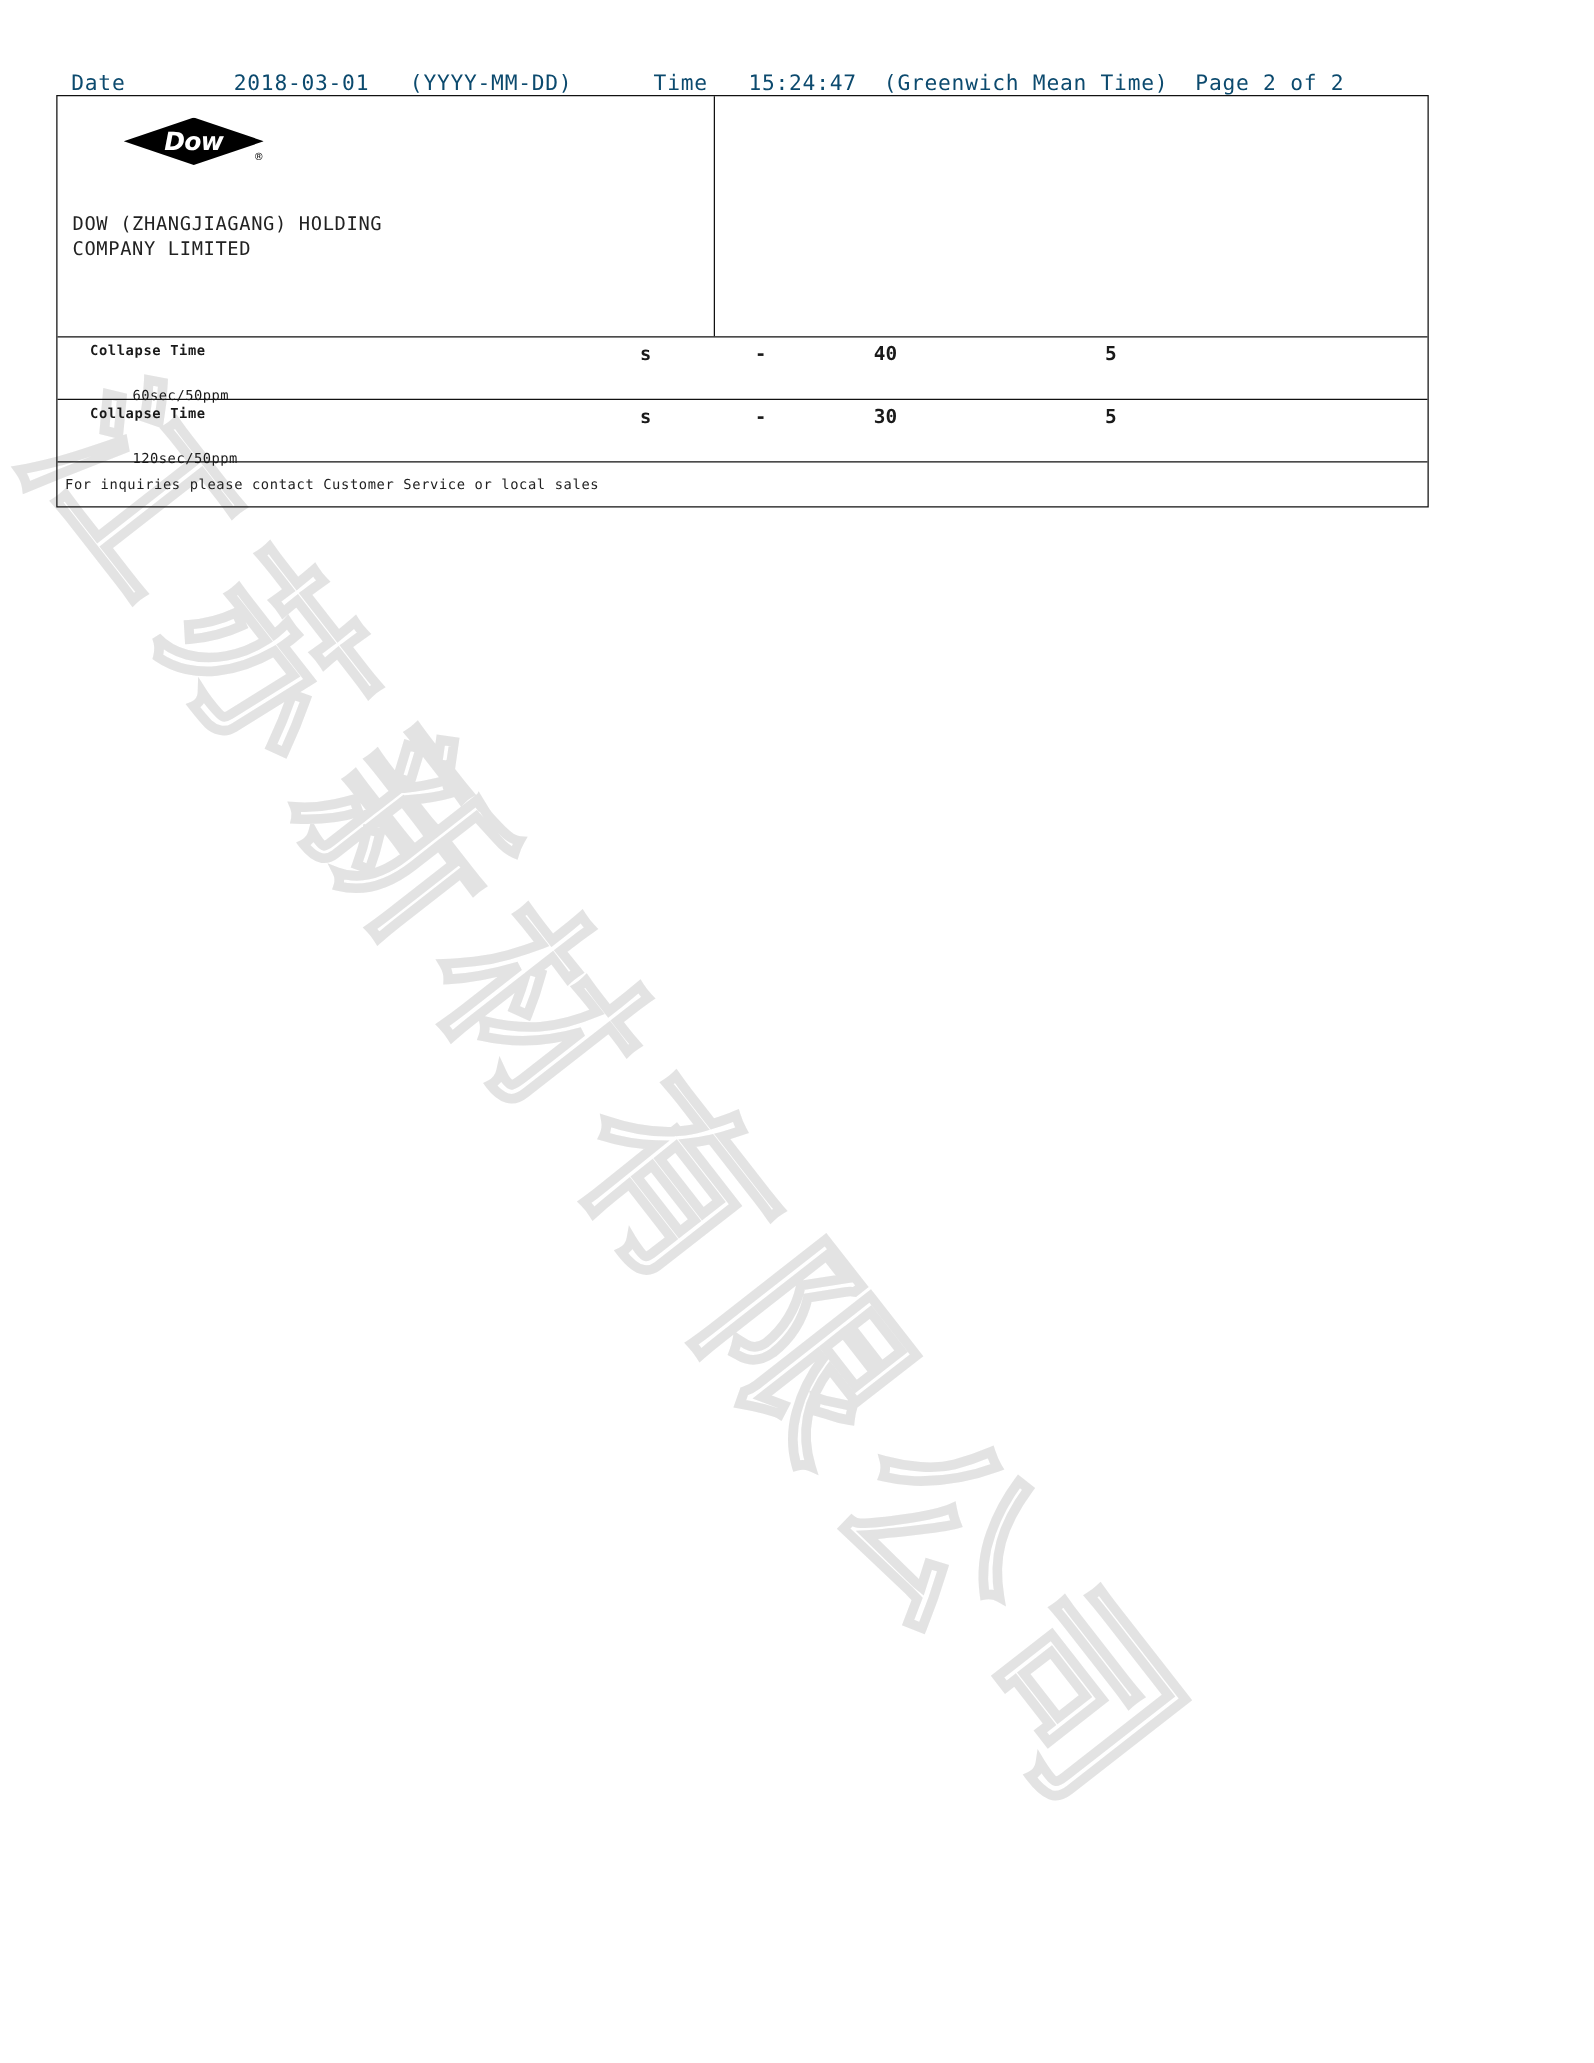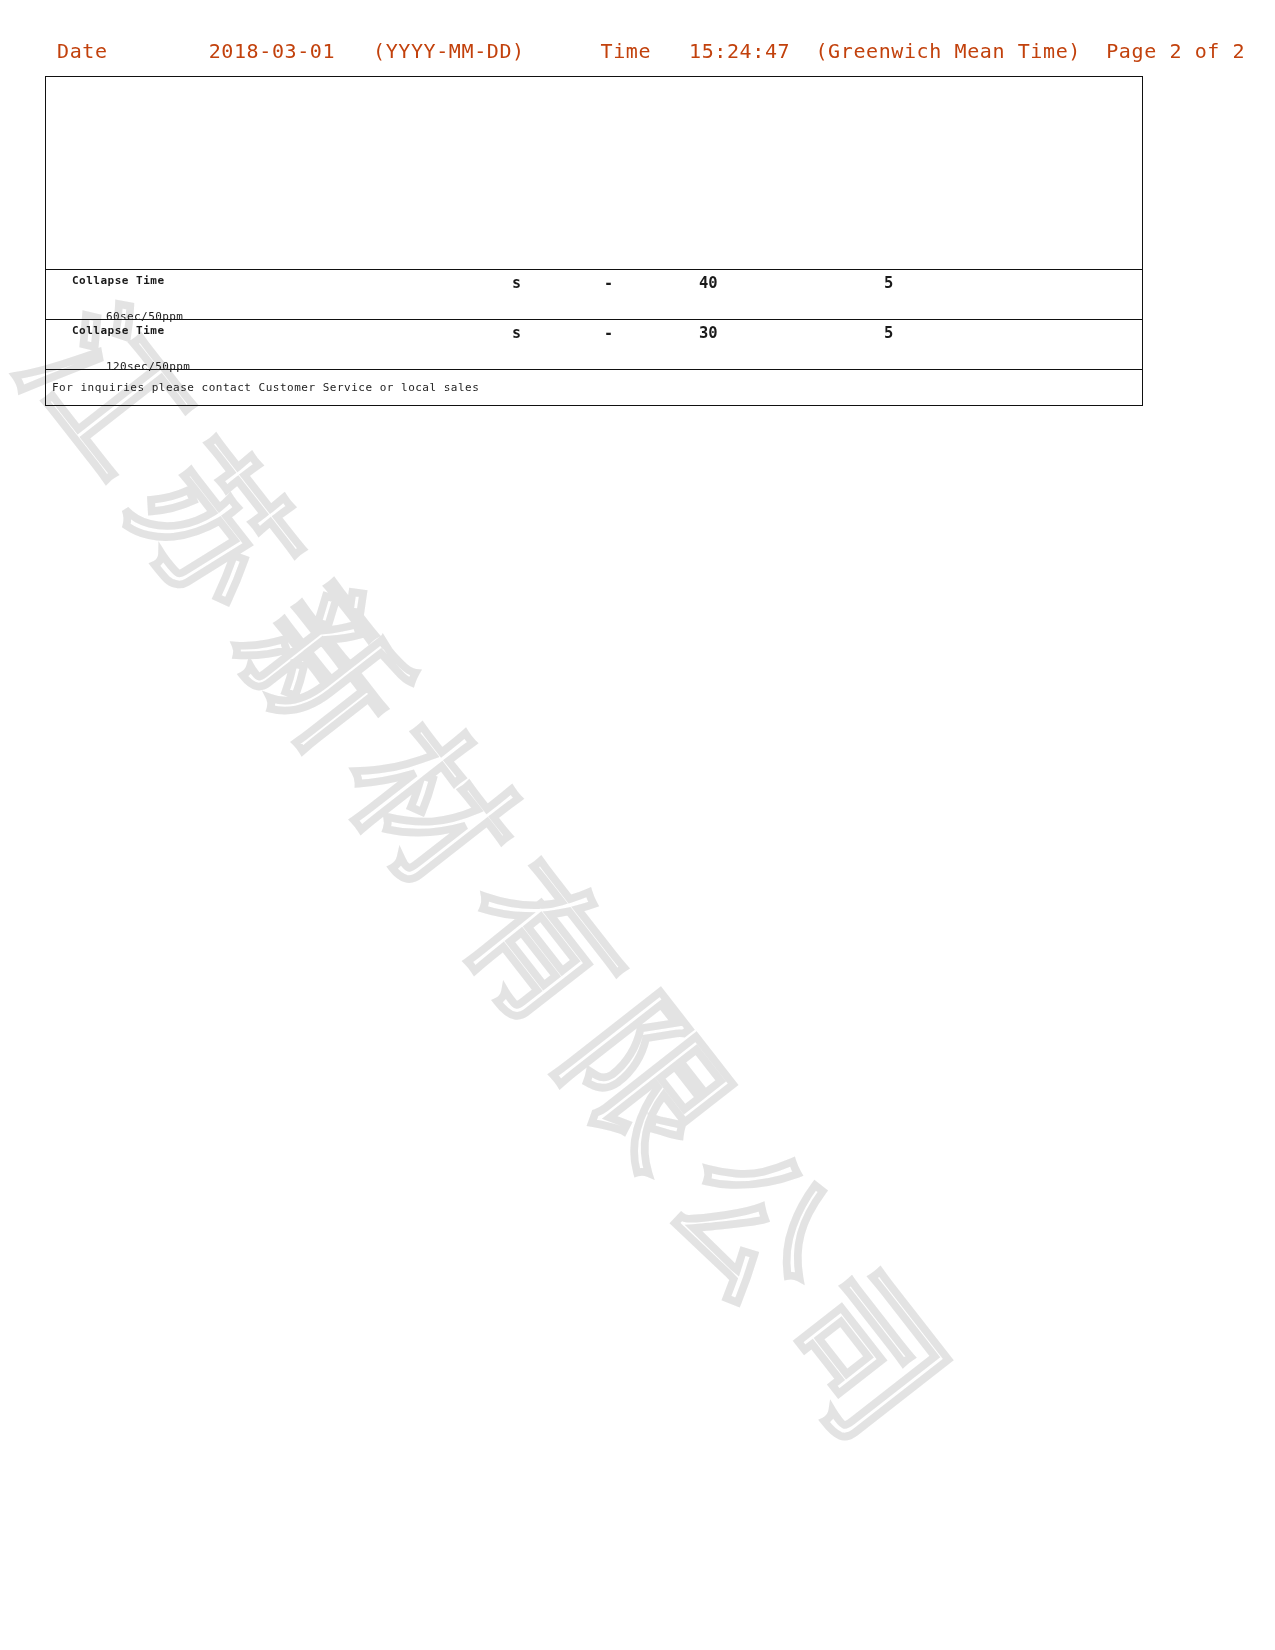--- a/index.html
+++ b/index.html
@@ -46,25 +46,25 @@
   
   .doc {
     position: absolute;
     left: 0; top: 0;
     width: 1275px;
     z-index: 10;
   }
   .header-line {
     position: absolute;
     left: 57px;
-    top: 39px;
-    font-size: 20px;
+    top: 57px;
+    font-size: 17px;
     letter-spacing: 0.6px;
     white-space: pre;
-    color: #c2410c;
+    color: #0c4a6e;
   }
 
   
   .table-wrap {
     position: absolute;
     left: 45px;
     top: 76px;
     width: 1098px;
     border: 1.5px solid #111;
     box-sizing: border-box;
@@ -206,20 +206,29 @@
 </head>
 <body>
 
 <div class="doc">
 
   <div class="header-line">Date        2018-03-01   (YYYY-MM-DD)      Time   15:24:47  (Greenwich Mean Time)  Page 2 of 2</div>
 
   <div class="table-wrap">
 
     <div class="top-block">
+      <div class="top-left">
+        <div class="logo">
+          <div class="diamond"></div>
+          <div class="wordmark">Dow</div>
+          <div class="reg">®</div>
+        </div>
+        <div class="company">DOW (ZHANGJIAGANG) HOLDING
+COMPANY LIMITED</div>
+      </div>
       <div class="top-right"></div>
     </div>
 
     <div class="data-row">
       <div class="cell-name">Collapse Time</div>
       <div class="cell-sub">60sec/50ppm</div>
       <div class="cell-unit">s</div>
       <div class="cell-dash">-</div>
       <div class="cell-val1">40</div>
       <div class="cell-val2">5</div>

